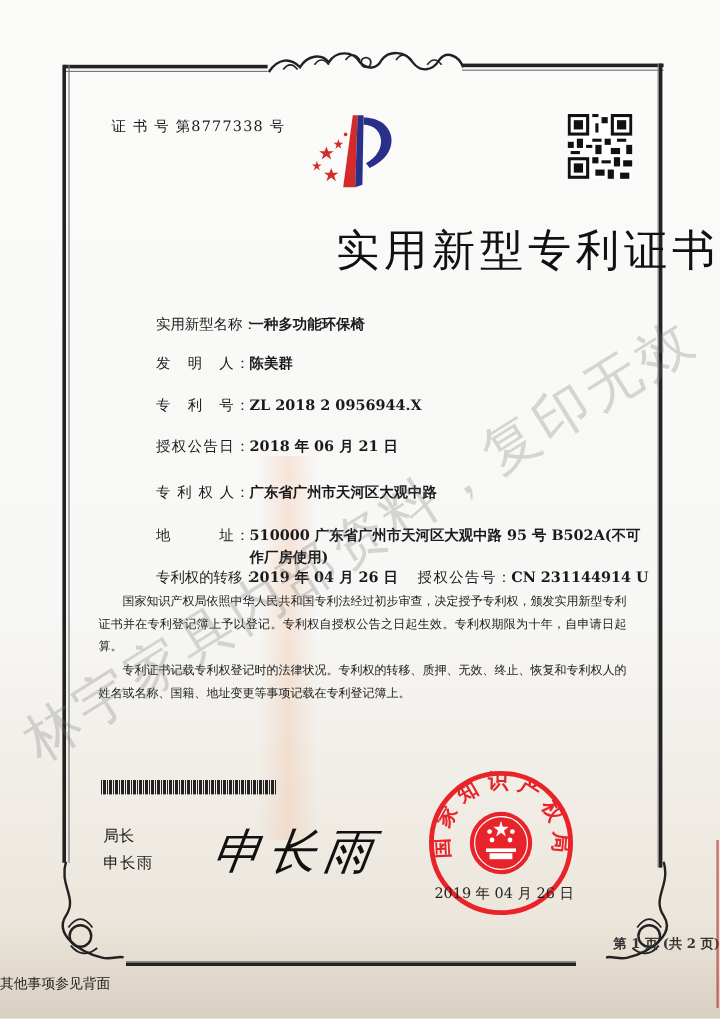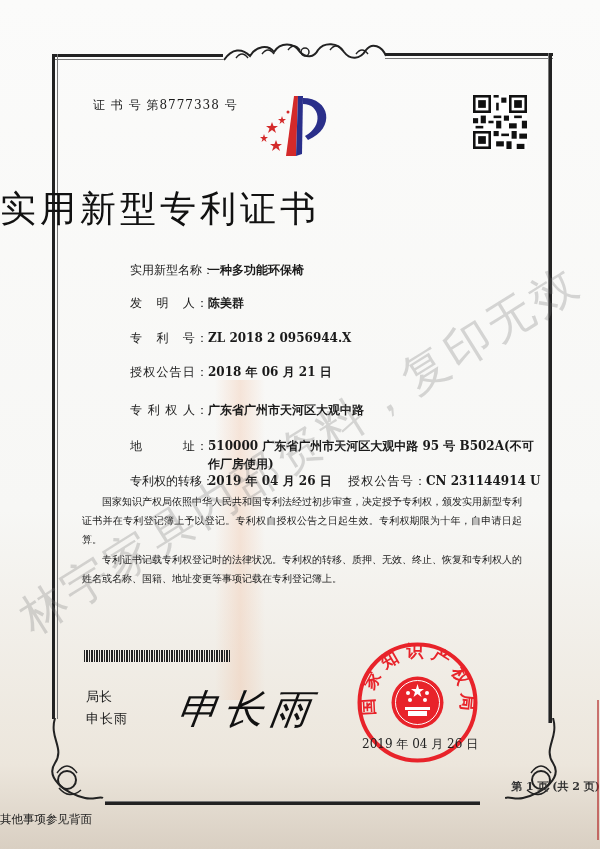--- a/index.html
+++ b/index.html
@@ -27,21 +27,21 @@
   .ornament { position:absolute; color:#222; font-size:26px; line-height:1; }
   .orn-top { left:222px; top:38px; width:166px; height:28px; }
   .orn-bl { left:45px; top:718px; }
   .orn-br { left:505px; top:718px; }
 
   .cert-no { position:absolute; left:73px; top:97px; font-size:12px; letter-spacing:1px;margin-left:20px; }
   .logo { position:absolute; left:258px; top:92px; width:80px; height:70px; }
   .qr { position:absolute; left:473px; top:94px; width:54px; height:56px; }
 
   .title {
-    position:absolute; left:0; top:185px; width:600px; text-align:left;
+    position:absolute; left:0; top:185px; width:600px; text-align:right;
     font-size:36px; letter-spacing:4px; font-weight:normal; color:#111;
   }
 
   .field { position:absolute; left:82px; font-size:12px; white-space:nowrap; }
   .field .lbl { display:inline-block; width:78px; text-align:justify; text-align-last:justify;margin-left:48px; }
   .field .val { display:inline-block;font-weight:bold; }
   .f-name { top:262px; }
   .f-inv { top:295px; }
   .f-pno { top:330px; }
   .f-date { top:364px; }

